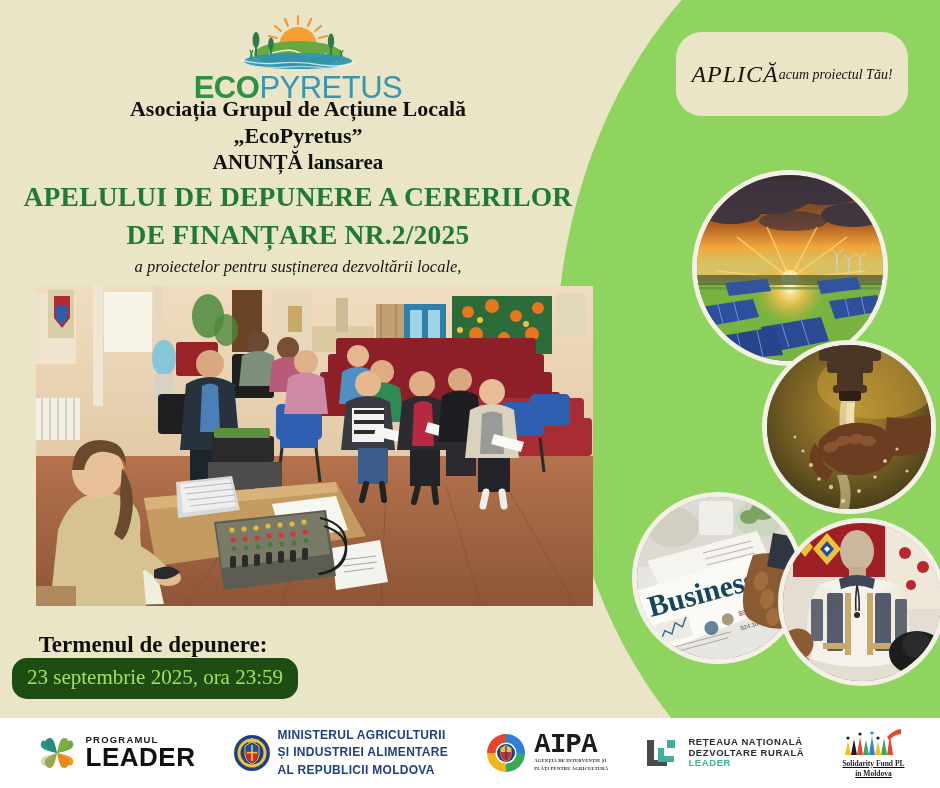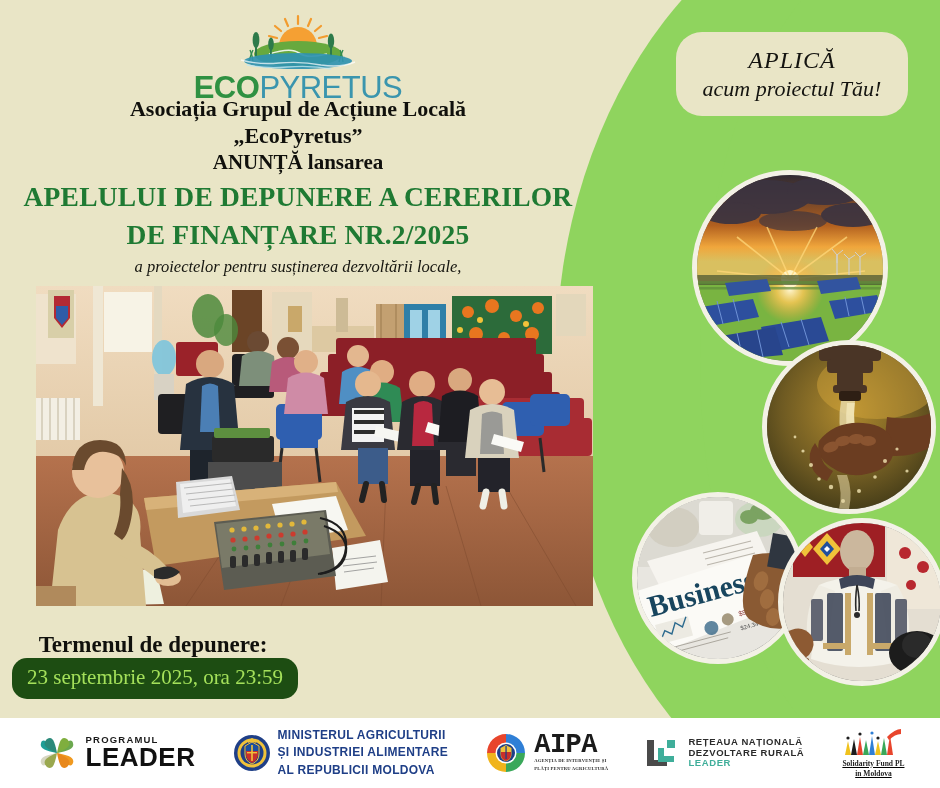--- a/index.html
+++ b/index.html
@@ -67,25 +67,25 @@
   .deadline-chip{
     background:#1d4d12;color:#a4e05a;
     font-size:21px;padding:7px 15px 9px 15px;border-radius:15px;margin-left:4px;
     white-space:nowrap;
   }
 
   
   .apply-box{
     position:absolute;left:676px;top:32px;width:232px;height:84px;z-index:5;
     background:#e9e5c6;border-radius:26px;
-    display:flex;flex-direction:column;align-items:center;justify-content:center;
+    display:flex;flex-direction:row;align-items:center;justify-content:center;
     font-style:italic;color:#141410;
   }
   .apply-l1{font-size:24px;letter-spacing:1px;}
-  .apply-l2{font-size:22px;margin-top:2px;}
+  .apply-l2{font-size:14px;margin-top:2px;}
 
   
   .circ{position:absolute;border-radius:50%;border:5px solid #f3f1e6;overflow:hidden;z-index:5;background:#777;}
   .c1{left:692px;top:170px;width:186px;height:186px;}
   .c2{left:762px;top:340px;width:164px;height:164px;}
   .c3{left:632px;top:492px;width:162px;height:162px;}
   .c4{left:778px;top:518px;width:158px;height:158px;}
   .ci{position:absolute;inset:0;}
 
   

